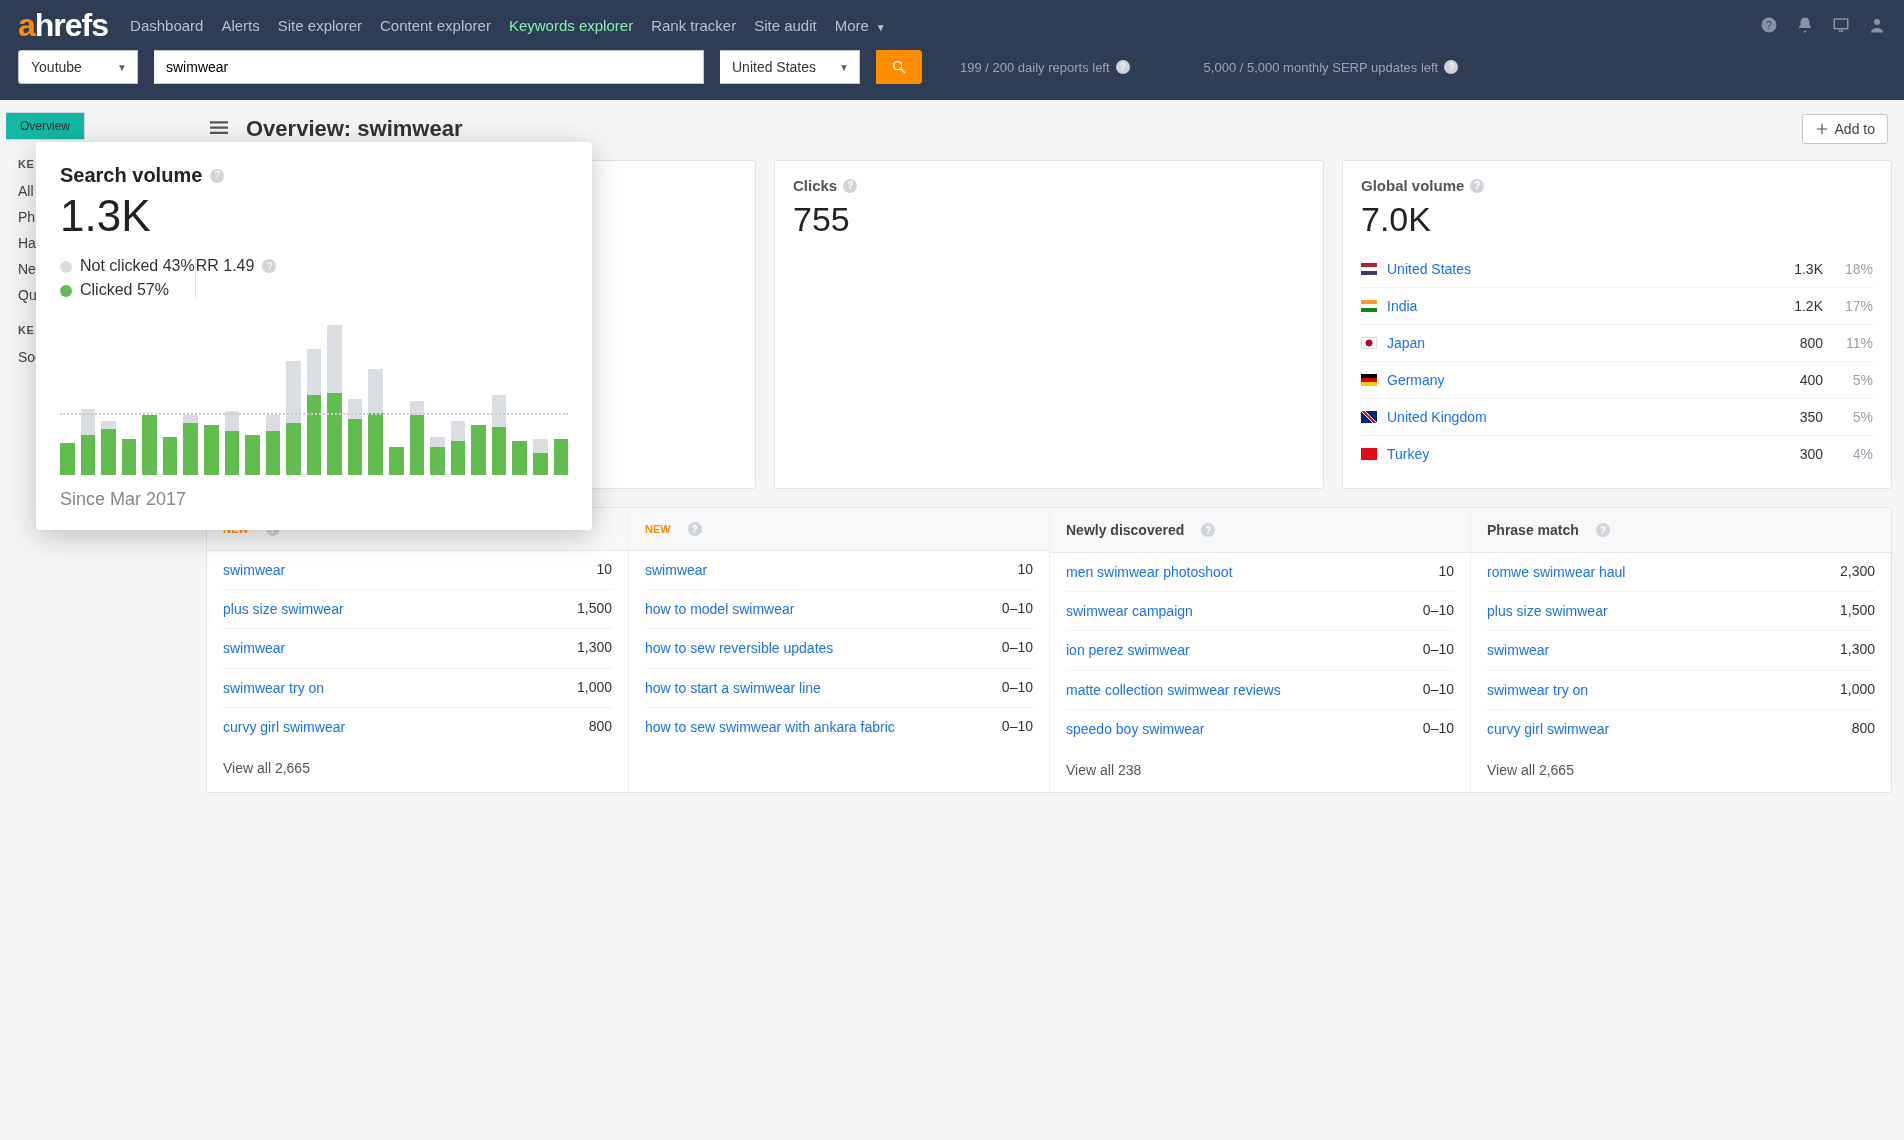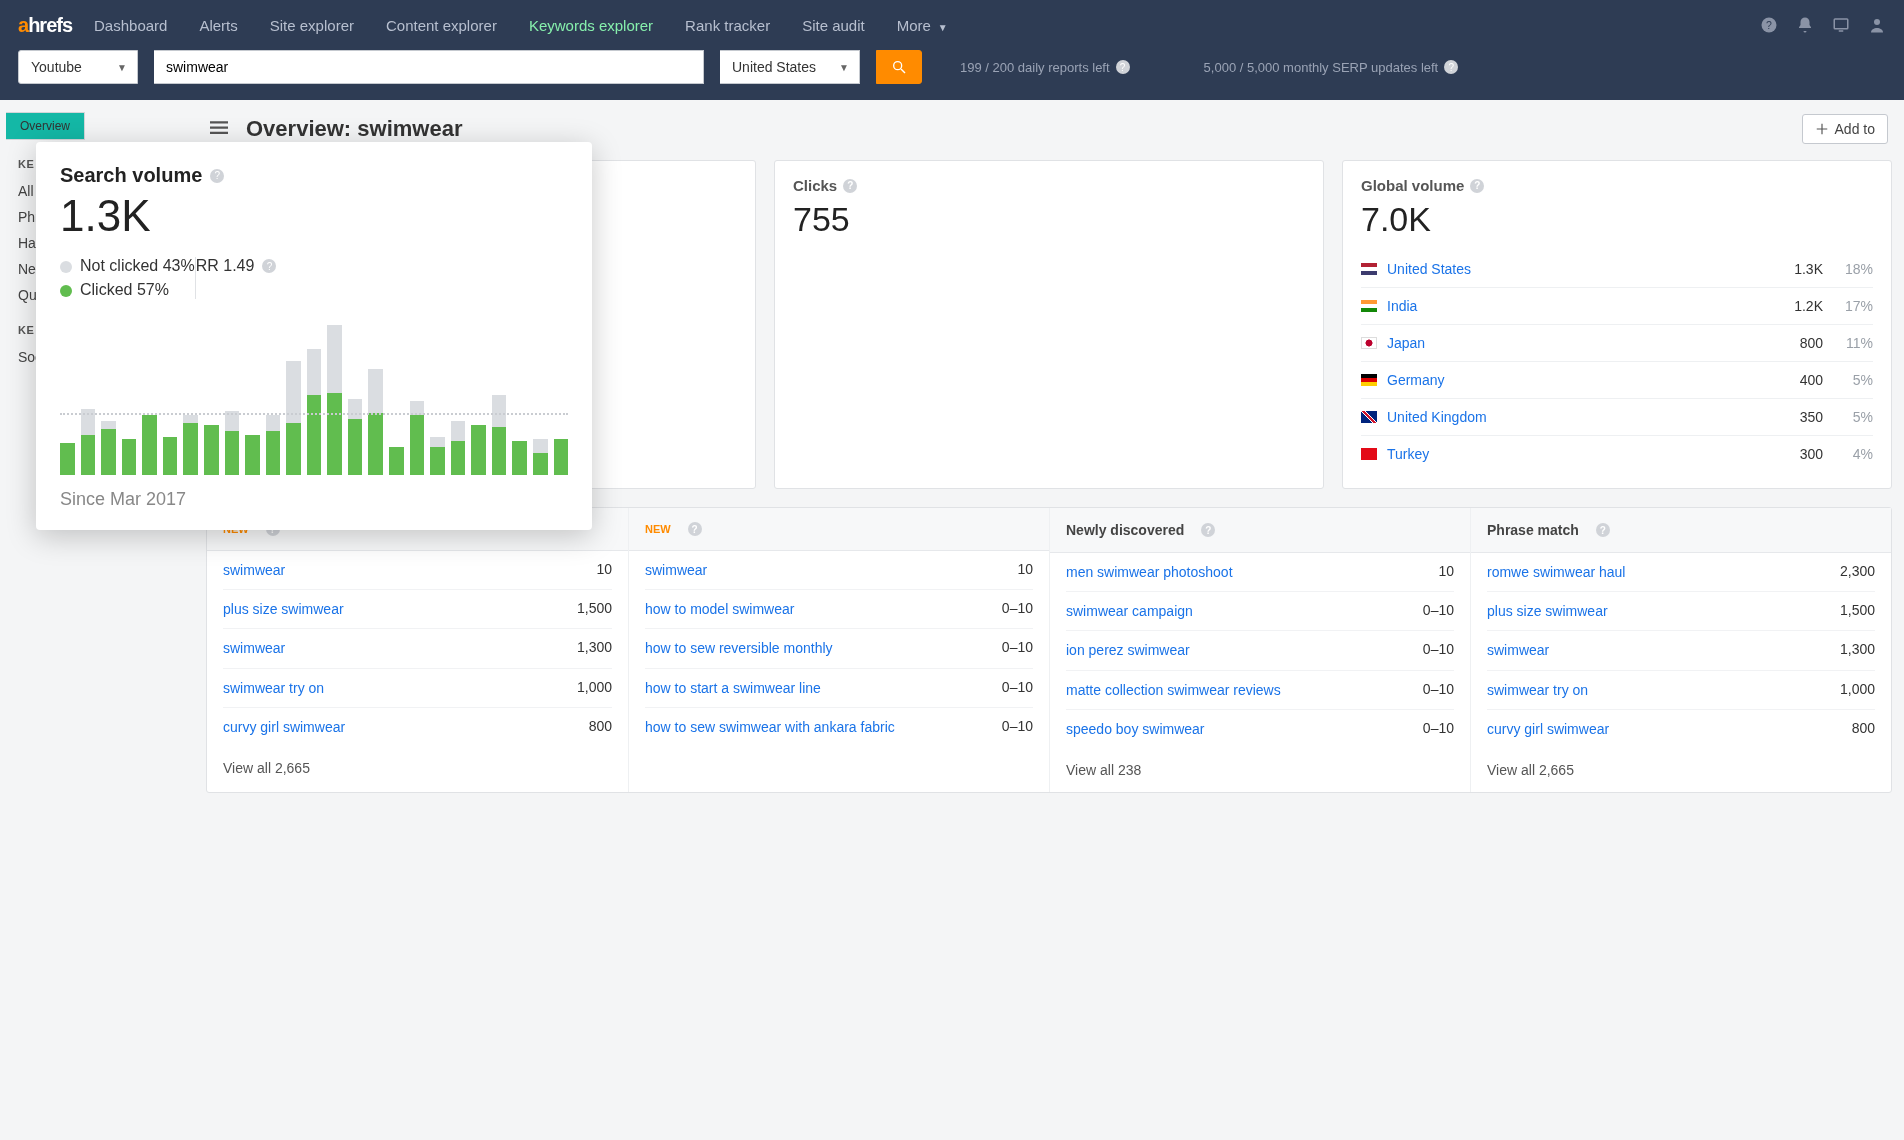--- a/index.html
+++ b/index.html
@@ -1,23 +1,23 @@
 <!DOCTYPE html>
 <html><head>
 <meta charset="utf-8">
 <style>
 * { box-sizing: border-box; margin: 0; padding: 0; }
 body { font-family: -apple-system, BlinkMacSystemFont, "Segoe UI", Helvetica, Arial, sans-serif; background: #f4f5f6; color: #333; font-size: 14px; }
 
 
 .navbar { background: #2e3c54; height: 50px; display: flex; align-items: center; padding: 0 18px; color: #d0d4dc; }
-.logo { font-weight: 700; font-size: 20px; letter-spacing: -1px; margin-right: 22px; }
+.logo { font-weight: 700; font-size: 32px; letter-spacing: -1px; margin-right: 22px; }
 .logo .a { color: #ff8b00; }
 .logo .rest { color: #fff; }
-.nav-links { display: flex; gap: 32px; flex: 1; }
+.nav-links { display: flex; gap: 18px; flex: 1; }
 .nav-link { color: #b7bfcf; cursor: pointer; font-size: 15px; }
 .nav-link.active { color: #86efac; }
 .nav-link .caret { font-size: 10px; margin-left: 4px; }
 .nav-icons { display: flex; gap: 18px; align-items: center; }
 .nav-icon { width: 18px; height: 18px; fill: #8a93a6; cursor: pointer; }
 
 
 .searchbar { background: #2e3c54; padding: 0 18px 16px; display: flex; align-items: center; gap: 16px; }
 .dropdown-left { background: #fff; border: 1px solid #c5c9cf; border-radius: 3px 0 0 3px; height: 34px; display: flex; align-items: center; padding: 0 10px 0 12px; font-size: 14px; color: #333; cursor: pointer; min-width: 120px; justify-content: space-between; }
 .search-input { height: 34px; border: 1px solid #c5c9cf; border-left: none; border-radius: 0; padding: 0 12px; font-size: 14px; flex: 1; max-width: 550px; outline: none; }
@@ -291,21 +291,21 @@
           <div class="ideas-body">
             <div class="kw-row">
               <span class="kw-text">swimwear</span>
               <span class="kw-val">10</span>
             </div>
             <div class="kw-row">
               <span class="kw-text">how to model swimwear</span>
               <span class="kw-val">0–10</span>
             </div>
             <div class="kw-row">
-              <span class="kw-text">how to sew reversible monthly</span>
+              <span class="kw-text">how to sew reversible updates</span>
               <span class="kw-val">0–10</span>
             </div>
             <div class="kw-row">
               <span class="kw-text">how to start a swimwear line</span>
               <span class="kw-val">0–10</span>
             </div>
             <div class="kw-row">
               <span class="kw-text">how to sew swimwear with ankara fabric</span>
               <span class="kw-val">0–10</span>
             </div>

